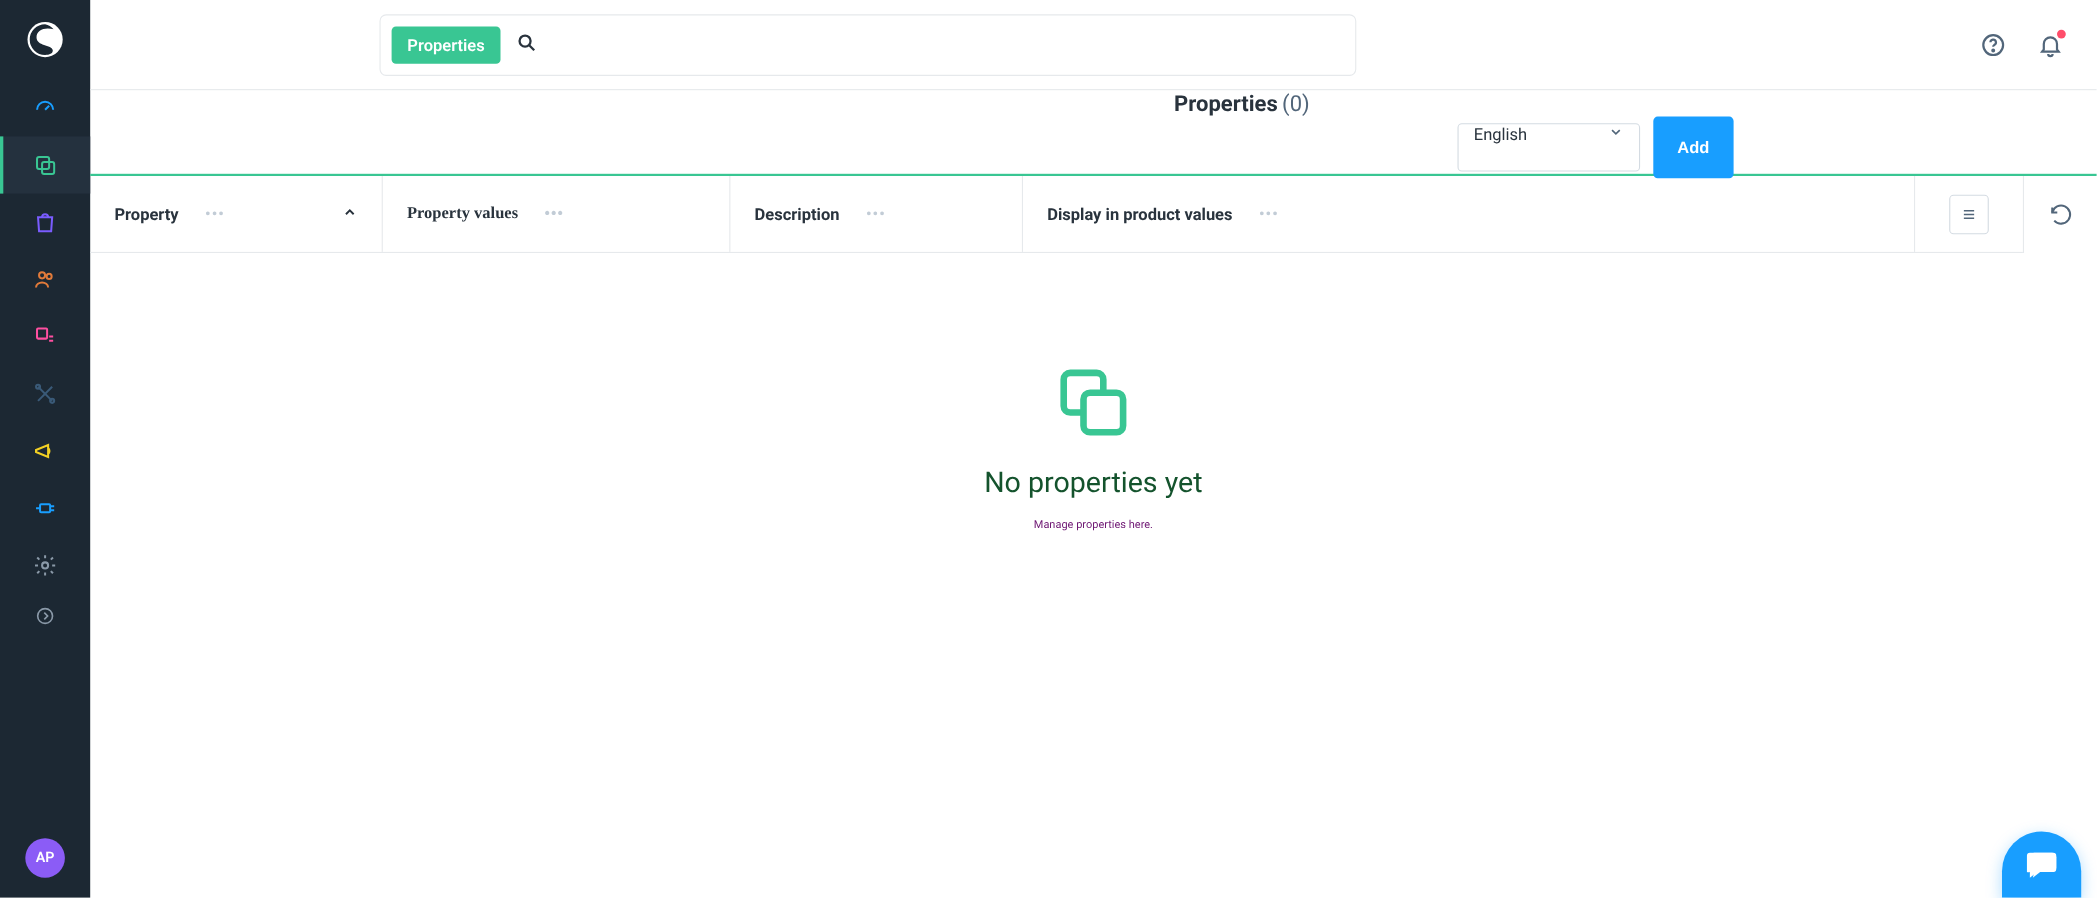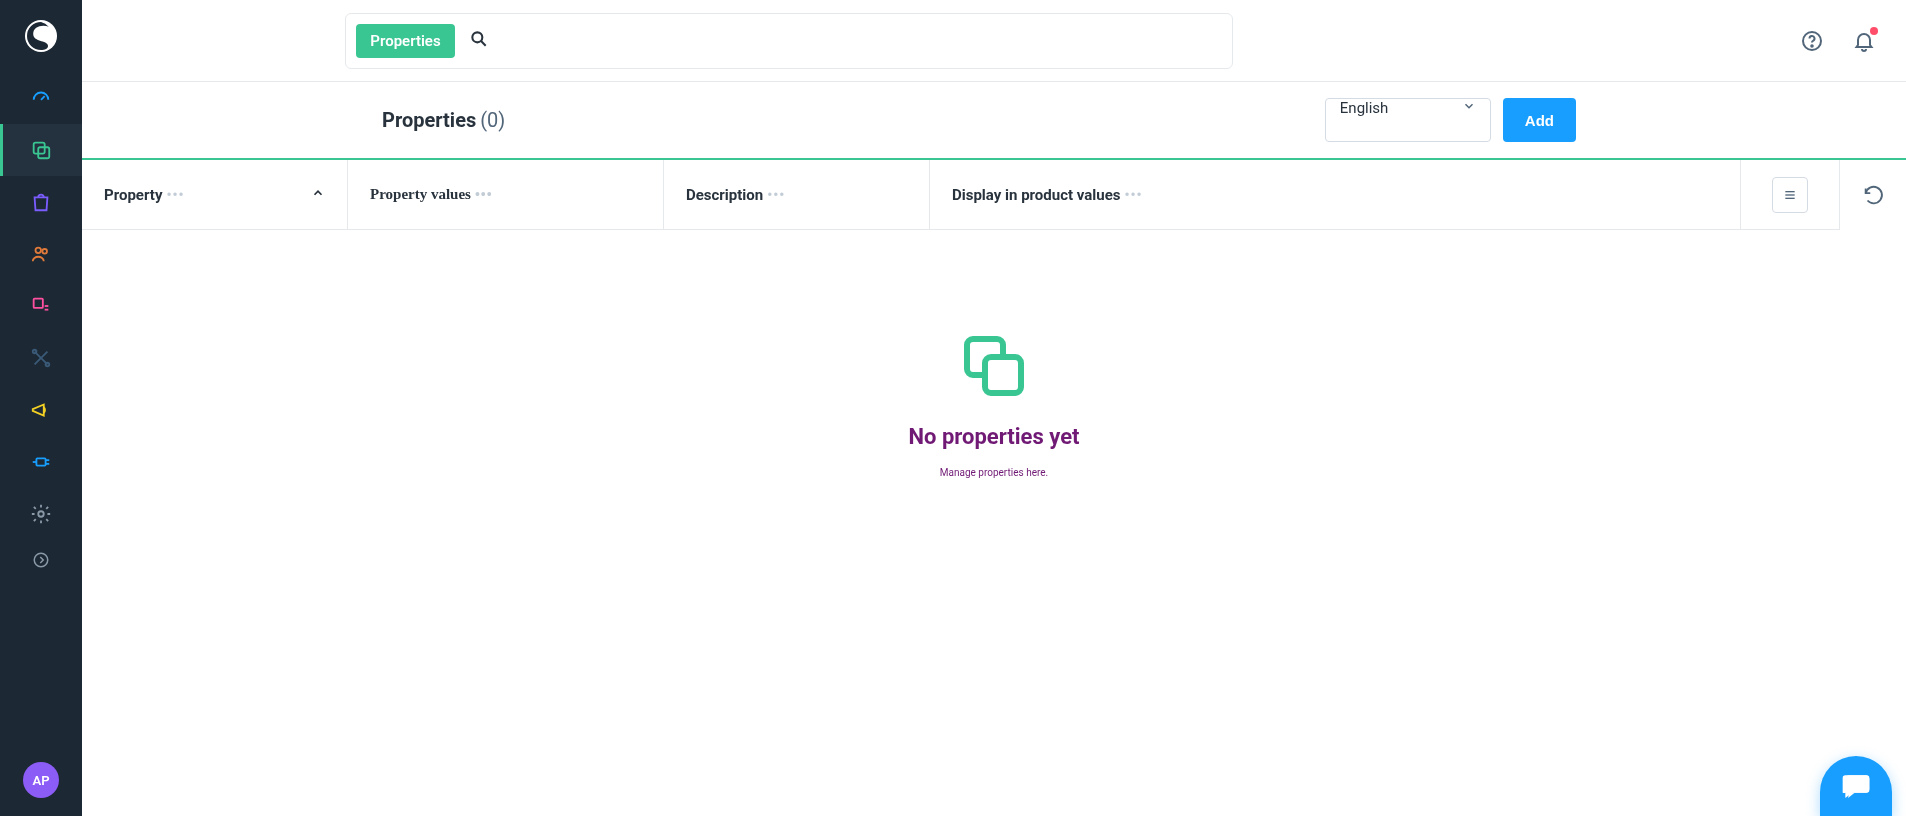--- a/index.html
+++ b/index.html
@@ -125,20 +125,21 @@
     background:#ff4d6a;
   }
 
   
   .page-header {
     height:78px;
     display:flex;
     align-items:center;
     padding: 0 30px 0 300px;
     border-bottom:2px solid #39c693;
+    flex-direction:column;
   }
   .page-title {
     font-size:20px;
     font-weight:700;
     color:#29333d;
   }
   .page-title-count { font-weight:400; color:#52667a; }
   .header-actions {
     margin-left:auto;
     display:flex;
@@ -155,21 +156,21 @@
     align-items:flex-start;
     gap:40px;
     min-width:166px;
     cursor:pointer;
     font-size:15px;
     color:#29333d;
     background:#fff;
     justify-content:space-between;
   }
   .add-btn {
-    height:44px;
+    height:56px;
     padding:0 22px;
     background:#189eff;
     color:#fff;
     font-weight:600;
     font-size:15px;
     border:none;
     border-radius:4px;
     cursor:pointer;
   }
 
@@ -198,21 +199,21 @@
     border-bottom:1px solid #e6e9ec;
   }
   .th {
     display:flex;
     align-items:center;
     border-right:1px solid #e6e9ec;
     padding: 0 22px;
     font-weight:700;
     font-size:15px;
     color:#29333d;
-    gap:4px;
+    gap:24px;
   }
   .th .dots { color:#c2ccd6; font-size:14px; letter-spacing:1px; }
   .th .sort { margin-left:auto; color:#29333d; }
   .th-last {
     width:98px;
     display:flex;
     align-items:center;
     justify-content:center;
   }
   .settings-btn {
@@ -226,21 +227,21 @@
 
   
   .empty {
     padding-top:100px;
     display:flex;
     flex-direction:column;
     align-items:center;
     gap:18px;
   }
   .empty-icon { color:#39c693; }
-  .empty-title { font-size:22px; color:#701a75; font-weight:700;}
+  .empty-title { font-size:26px; color:#14532d; font-weight:400;}
   .empty-sub { font-size:10px; color:#701a75; }
 
   
   .chat-fab {
     position:absolute;
     right:14px;
     bottom:0px;
     width:72px; height:60px;
     background:#189eff;
     border-top-left-radius:36px;

